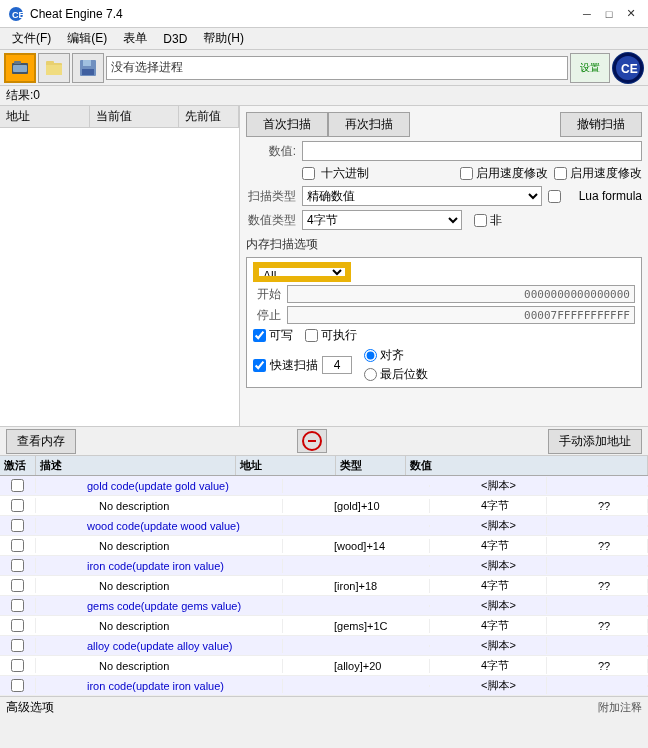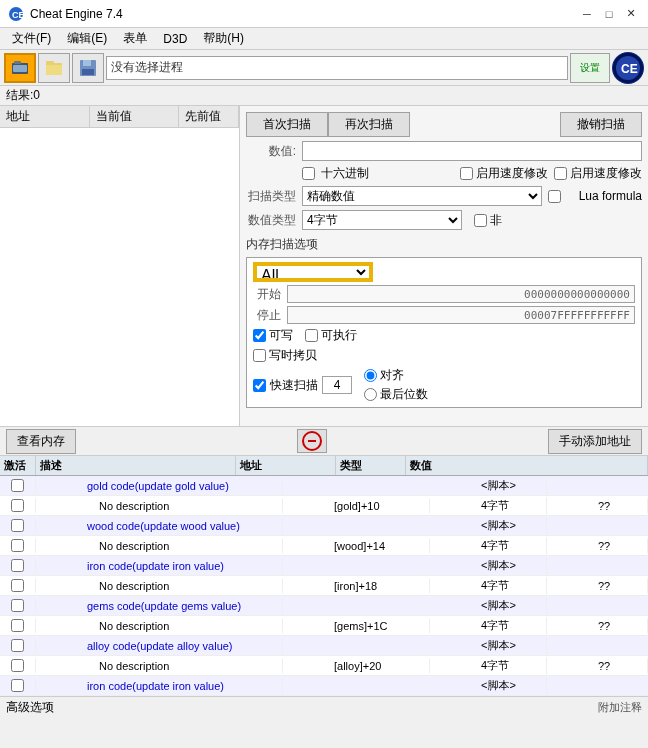--- a/index.html
+++ b/index.html
@@ -256,24 +256,24 @@
       display: flex;
       flex-direction: column;
       gap: 3px;
     }
     .mem-scan-row {
       display: flex;
       align-items: center;
       gap: 6px;
     }
     .mem-type-select {
-      width: 120px;
+      width: 98px;
       height: 20px;
-      border: 4px solid #eab308;
-      font-size: 16px;
+      border: 6px solid #eab308;
+      font-size: 12px;
       background: #fff;
     }
     .mem-range-label { width: 28px; text-align: right; font-size: 12px; color: #555; }
     .mem-range-input {
       flex: 1;
       height: 18px;
       border: 1px solid #a0a0a0;
       padding: 1px 4px;
       font-size: 11px;
       color: #666;
@@ -601,26 +601,20 @@
         </div>
 
         <div class="mem-checkboxes">
           <div class="mem-check-item">
             <input type="checkbox" checked="" style="">
             <span>可写</span>
           </div>
           <div class="mem-check-item">
             <input type="checkbox" style="">
             <span>可执行</span>
-          </div>
-        </div>
-        <div class="mem-checkboxes">
-          <div class="mem-check-item">
-            <input type="checkbox" style="">
-            <span>写时拷贝</span>
           </div>
         </div>
 
         <div class="fast-scan-row">
           <input type="checkbox" checked="" style="">
           <span>快速扫描</span>
           <input type="text" class="fast-scan-input" value="4" style="">
           <div class="align-options">
             <div class="radio-item">
               <input type="radio" name="align" checked="" style="">

